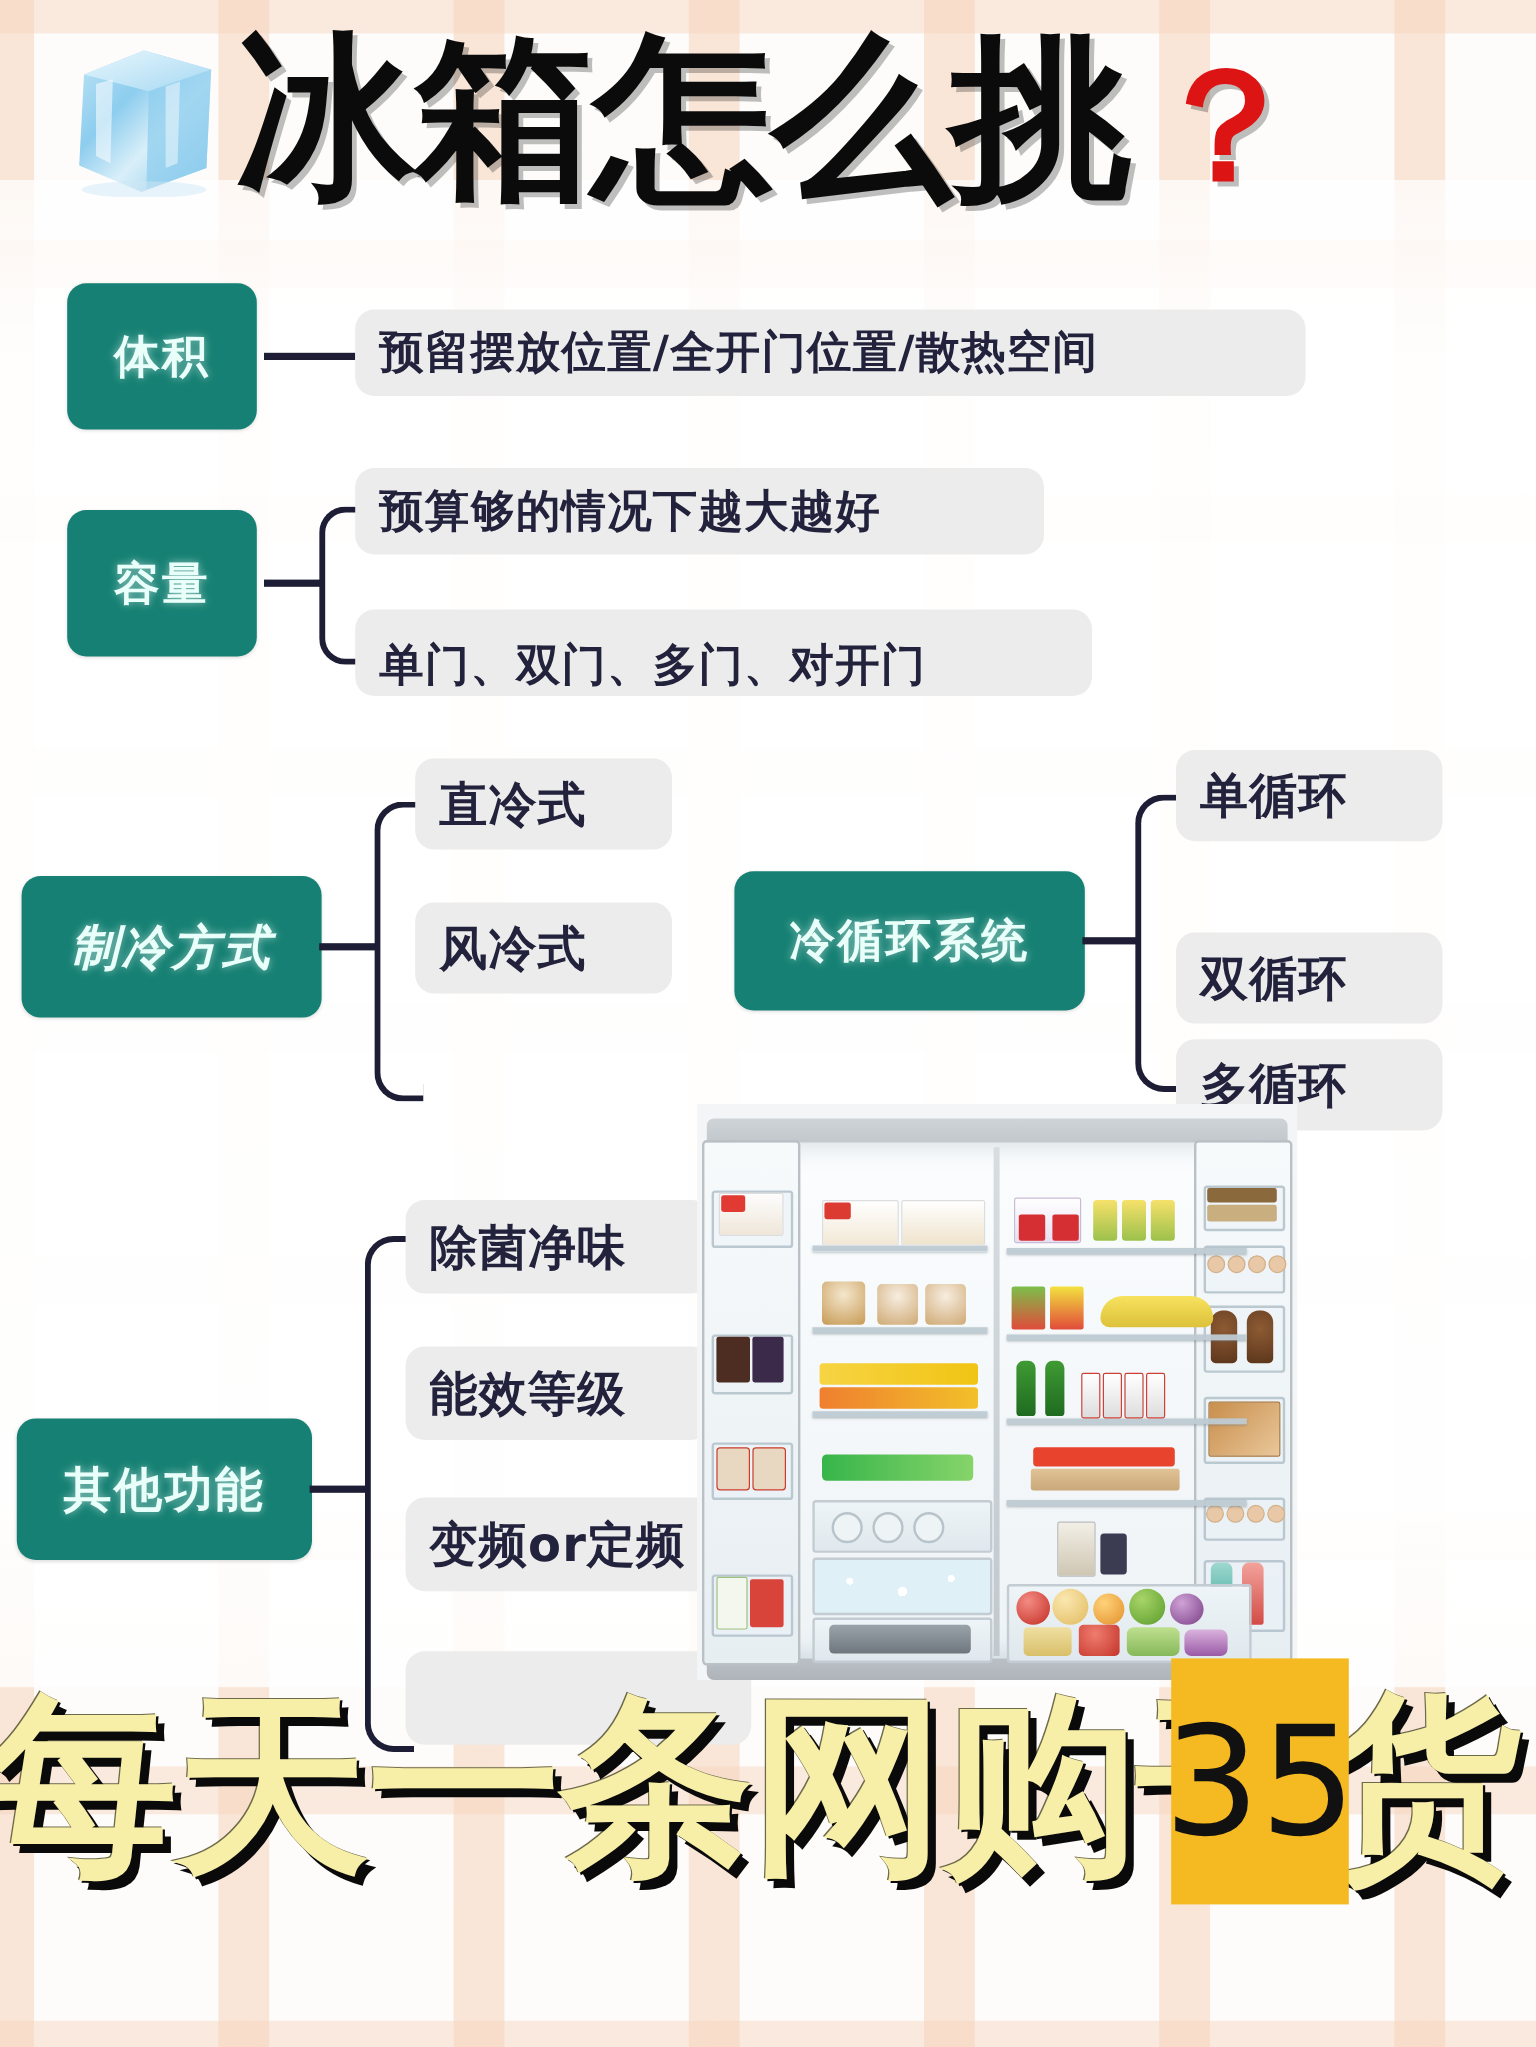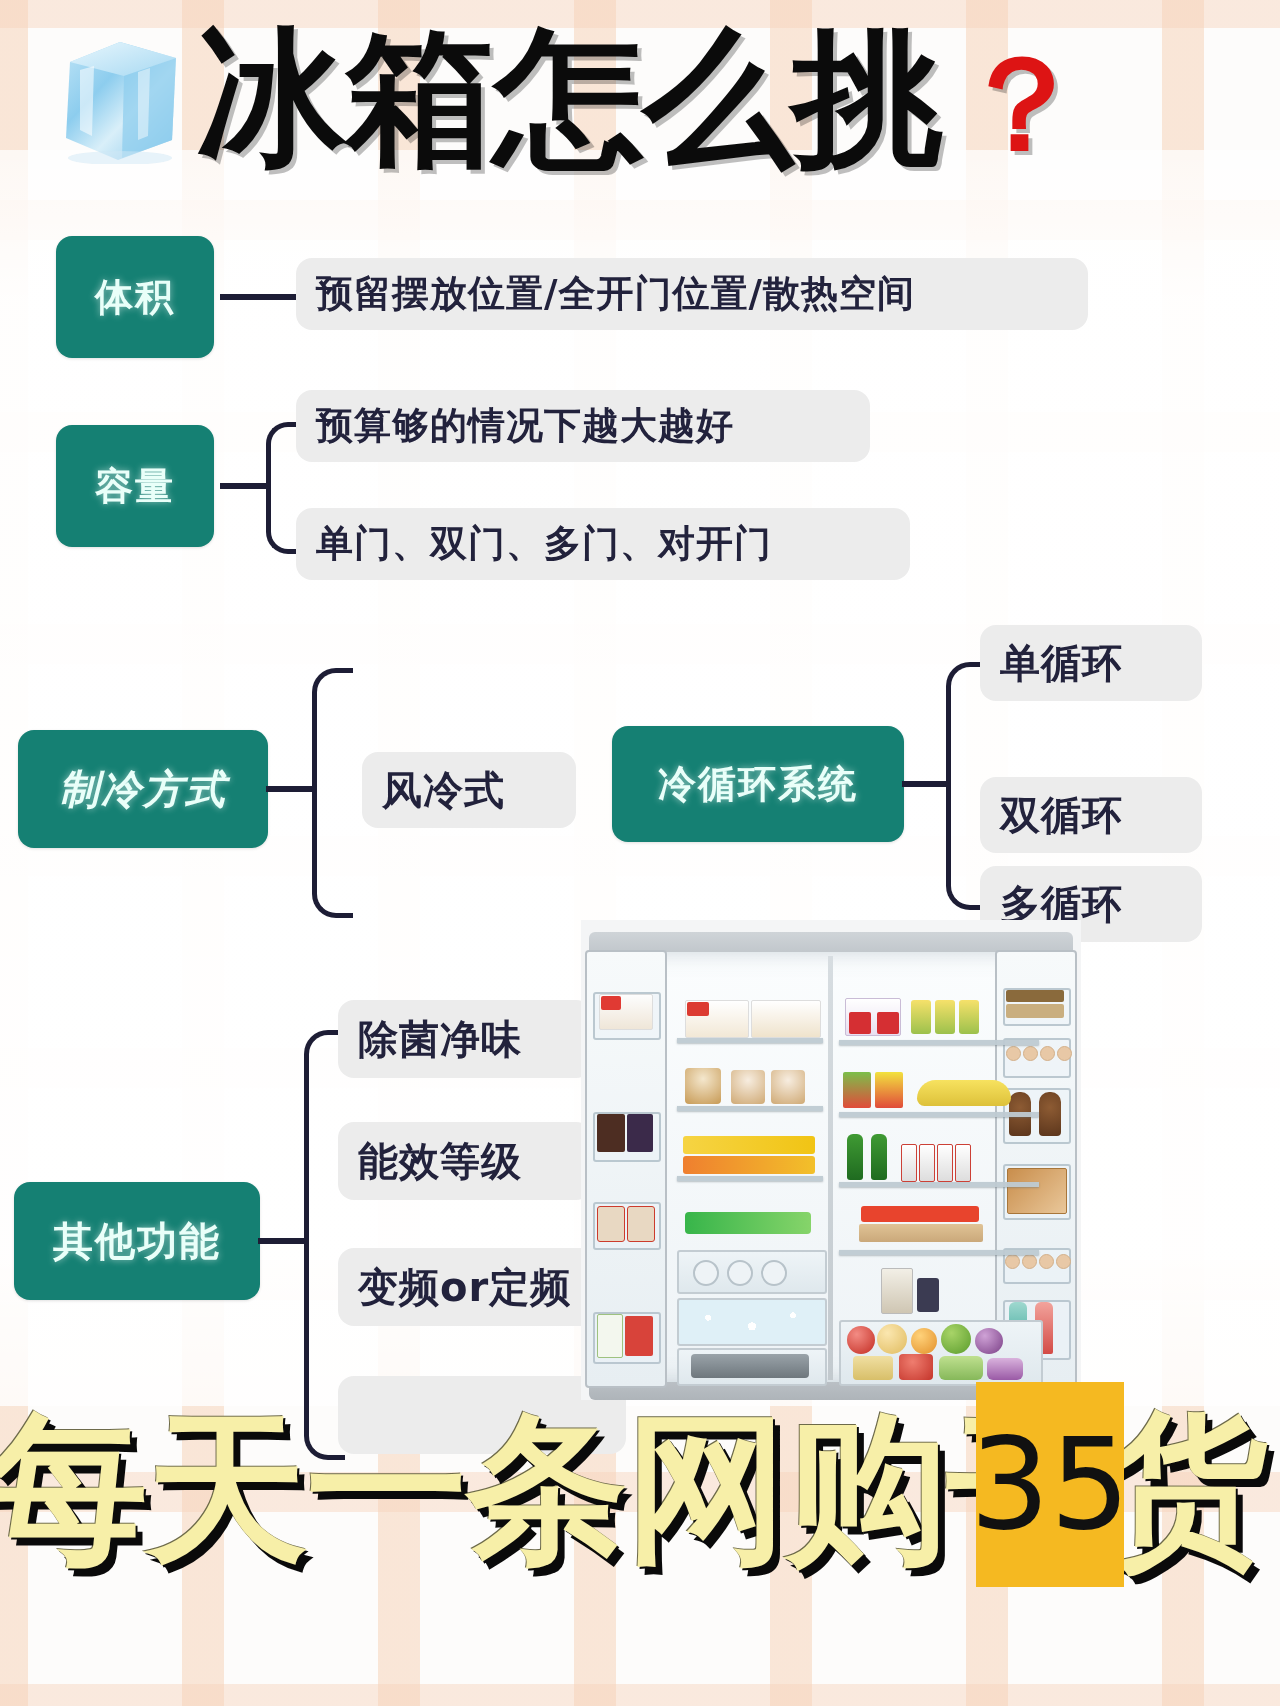--- a/index.html
+++ b/index.html
@@ -183,30 +183,33 @@
   </div>
 
   <div class="node" style="left:56px;top:425px;width:158px;height:122px;font-size:38px;">
     <span>容量</span>
   </div>
   <div class="conn" style="left:220px;top:483px;width:48px;height:6px;"></div>
   <div class="bracket" style="left:266px;top:422px;width:34px;height:122px;border-radius:22px 0 0 22px;"></div>
   <div class="pill" style="left:296px;top:390px;width:534px;height:72px;font-size:37px;">
     <span>预算够的情况下越大越好</span>
   </div>
-  <div class="pill" style="left:296px;top:508px;width:574px;height:72px;font-size:37px;">
+  <div class="pill" style="left:296px;top:508px;width:574px;height:72px;font-size:37px;align-items:flex-end;">
     <span>单门、双门、多门、对开门</span>
   </div>
 
   <div class="node" style="left:18px;top:730px;width:250px;height:118px;font-size:40px;font-style:italic;">
     <span>制冷方式</span>
   </div>
   <div class="conn" style="left:266px;top:786px;width:48px;height:6px;"></div>
   <div class="bracket" style="left:312px;top:668px;width:36px;height:240px;border-radius:24px 0 0 24px;"></div>
-  <div class="pill" style="left:362px;top:752px;width:174px;height:76px;font-size:40px;">
+  <div class="pill" style="left:346px;top:632px;width:174px;height:76px;font-size:40px;">
+    <span>直冷式</span>
+  </div>
+  <div class="pill" style="left:346px;top:752px;width:174px;height:76px;font-size:40px;">
     <span>风冷式</span>
   </div>
 
   <div class="node" style="left:612px;top:726px;width:292px;height:116px;font-size:38px;">
     <span>冷循环系统</span>
   </div>
   <div class="conn" style="left:902px;top:781px;width:48px;height:6px;"></div>
   <div class="bracket" style="left:946px;top:662px;width:36px;height:238px;border-radius:24px 0 0 24px;"></div>
   <div class="pill" style="left:980px;top:625px;width:182px;height:76px;font-size:40px;">
     <span>单循环</span>

